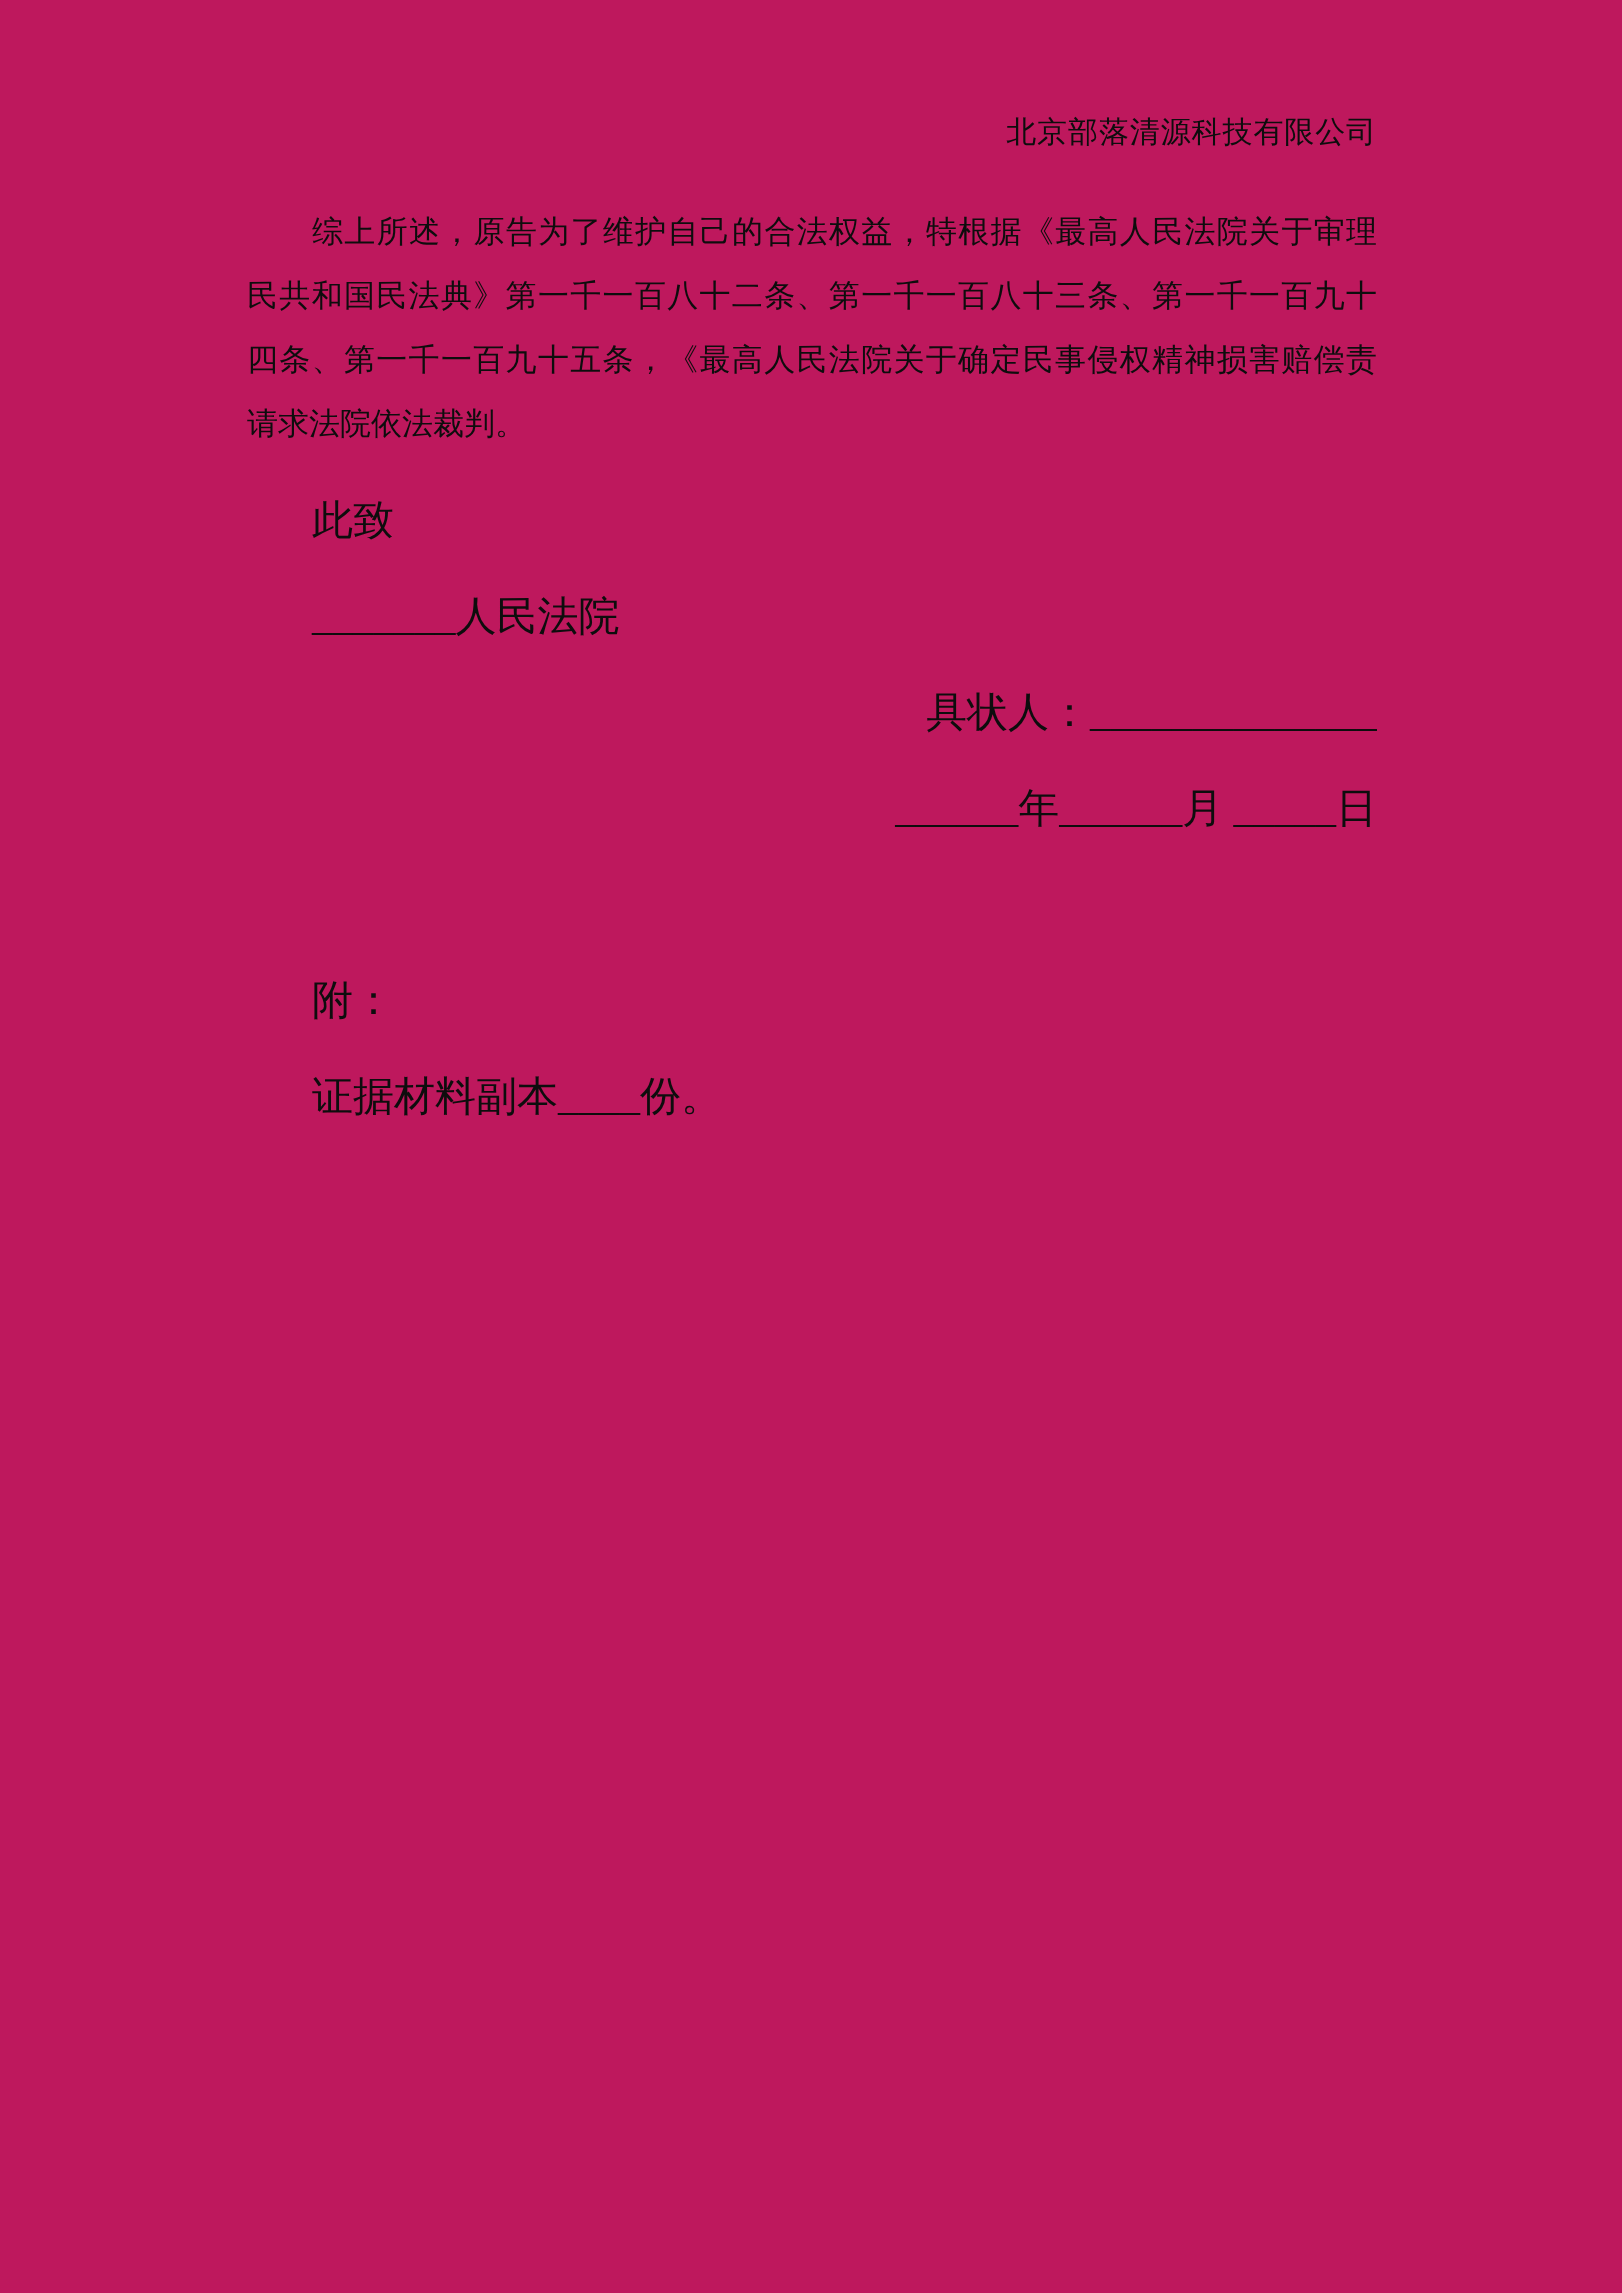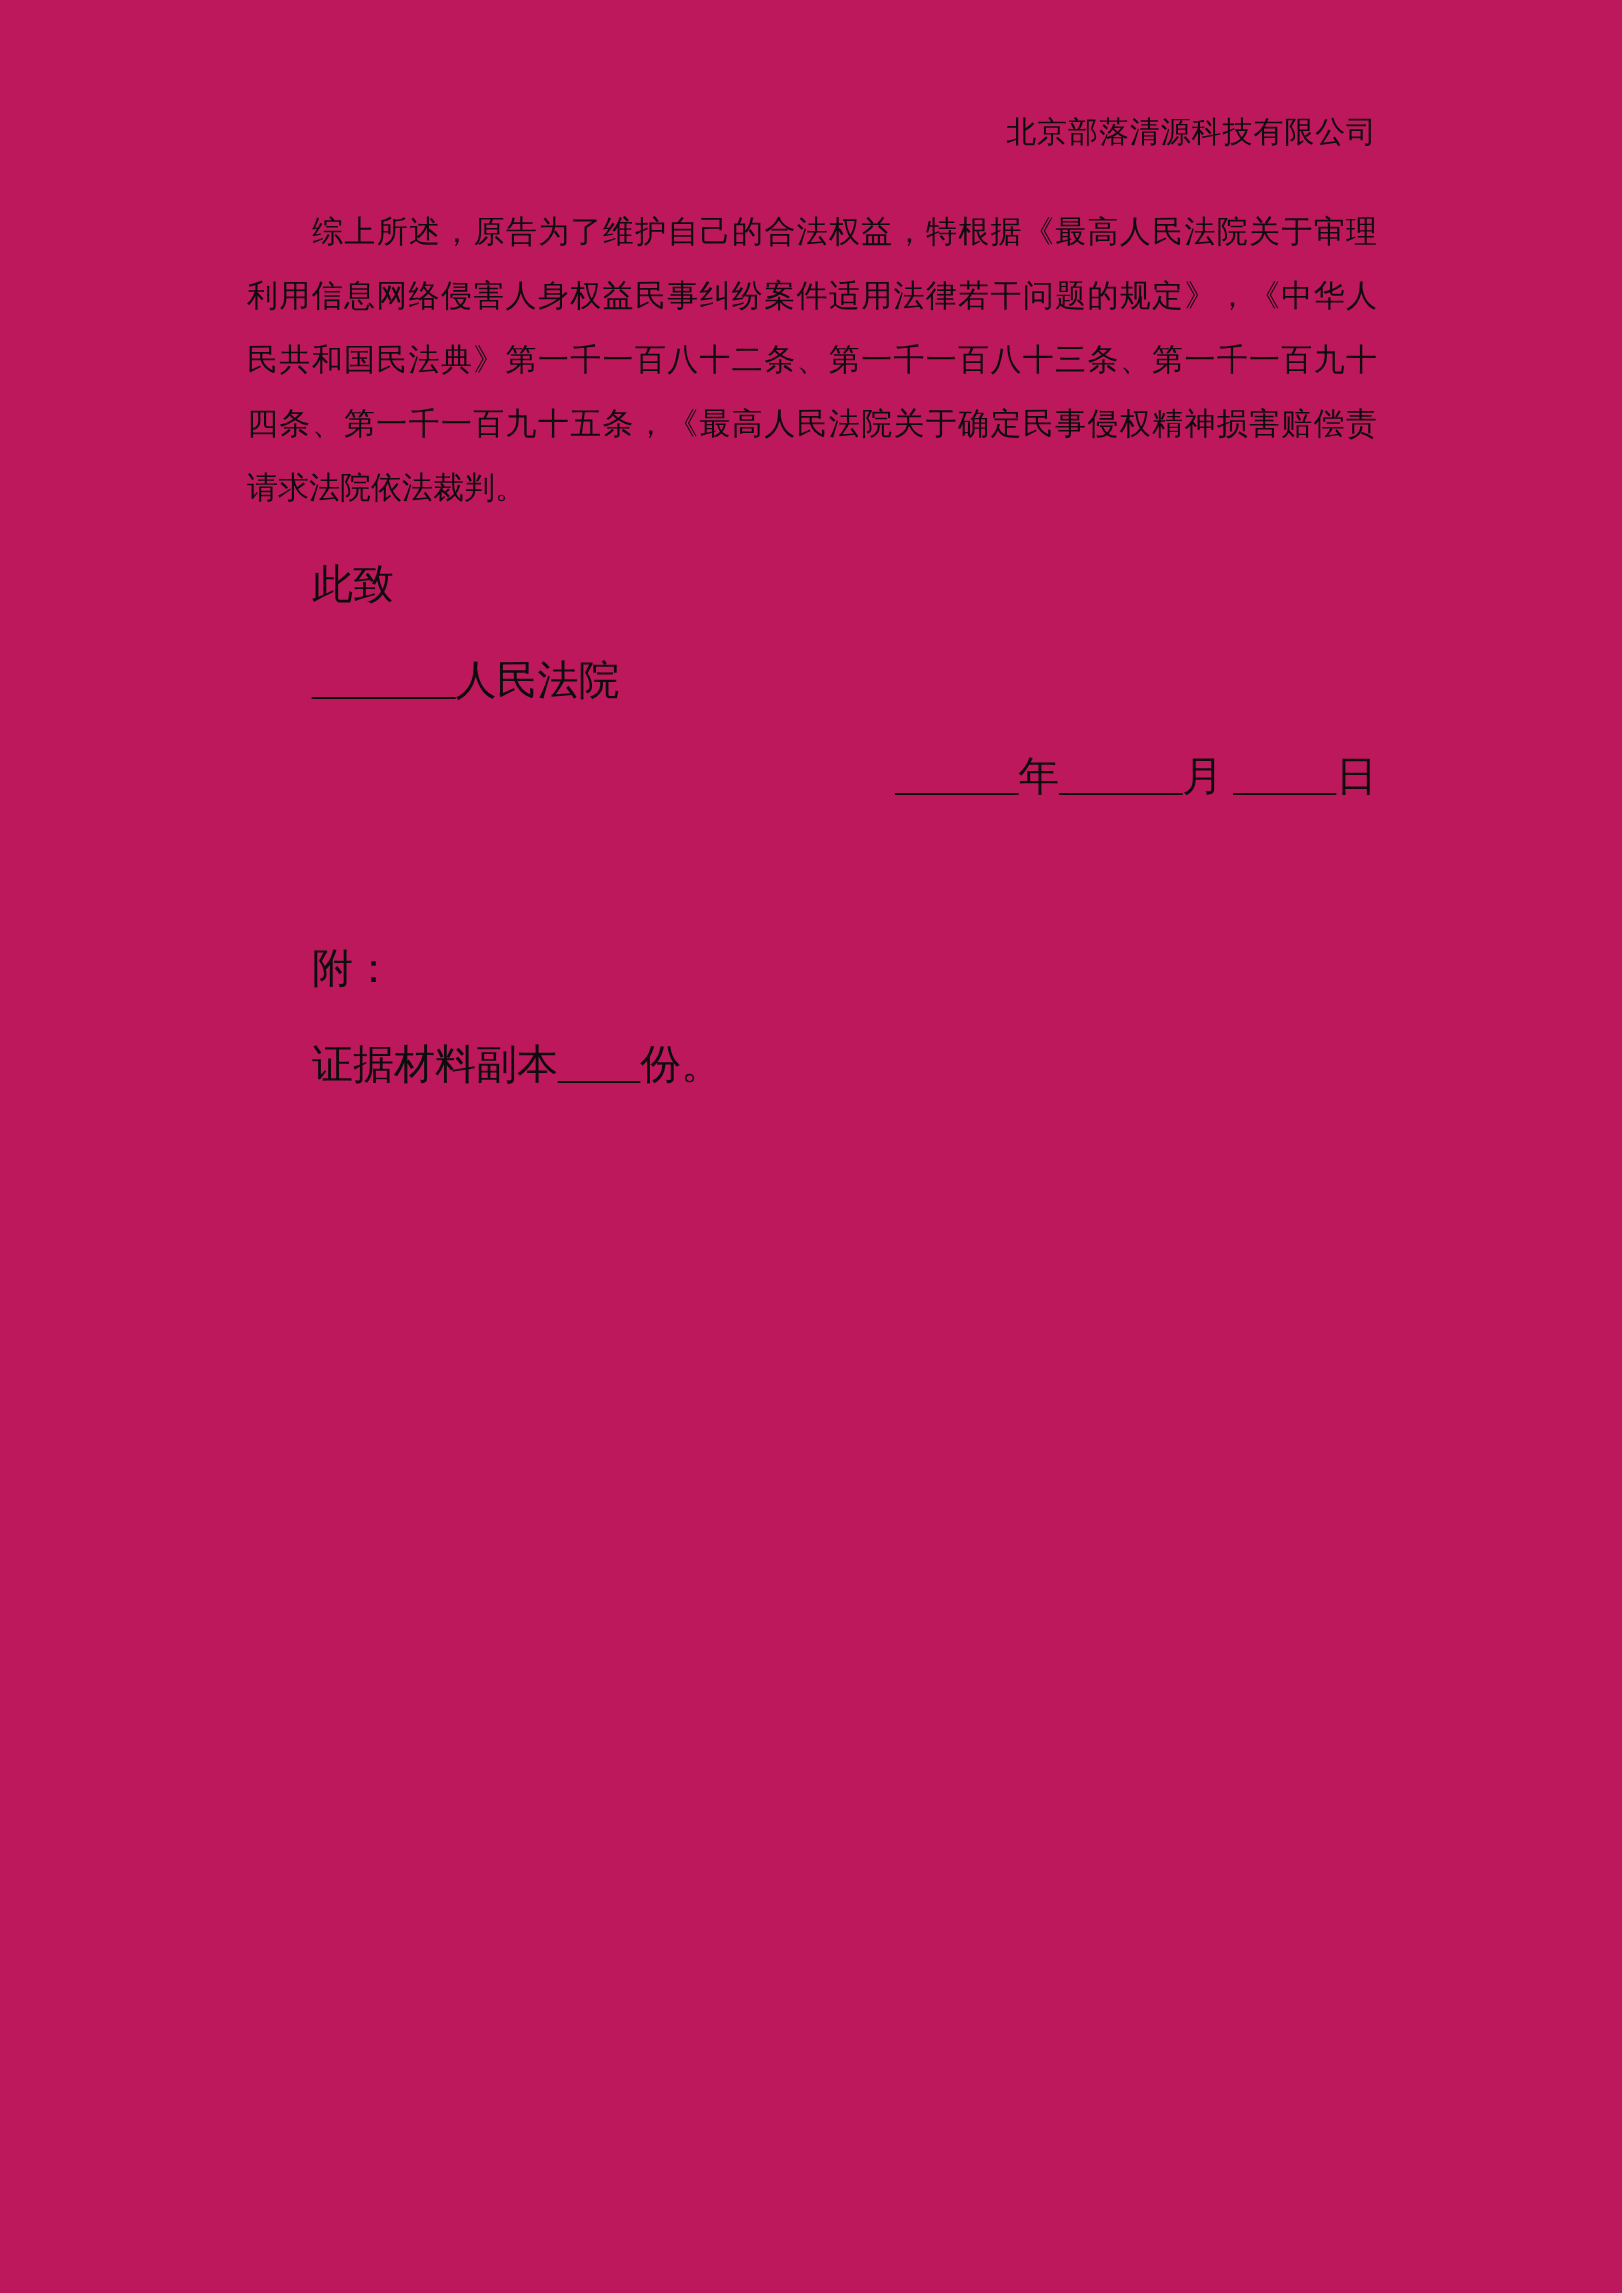--- a/index.html
+++ b/index.html
@@ -59,30 +59,30 @@
 </style>
 </head>
 <body>
 
 <div class="page">
 
   <div class="doc-header">北京部落清源科技有限公司</div>
 
   <div class="body-par">
     <div class="line just indent">综上所述，原告为了维护自己的合法权益，特根据《最高人民法院关于审理</div>
-    <div class="line just">利用信息网络侵害人身权益民事纠纷案件适用法律若干问题的规定》，《中华人</div>
     <div class="line just">民共和国民法典》第一千一百八十二条、第一千一百八十三条、第一千一百九十</div>
     <div class="line just">四条、第一千一百九十五条，《最高人民法院关于确定民事侵权精神损害赔偿责</div>
     <div class="line">请求法院依法裁判。</div>
   </div>
 
   <div class="p indent">此致</div>
 
   <div class="p indent">_______人民法院</div>
 
+  <div class="p right">具状人：______________</div>
 
   <div class="p right">______年______月 _____日</div>
 
   <div class="p spacer"></div>
 
   <div class="p indent">附：</div>
 
 
   <div class="p indent">证据材料副本____份。</div>
 

